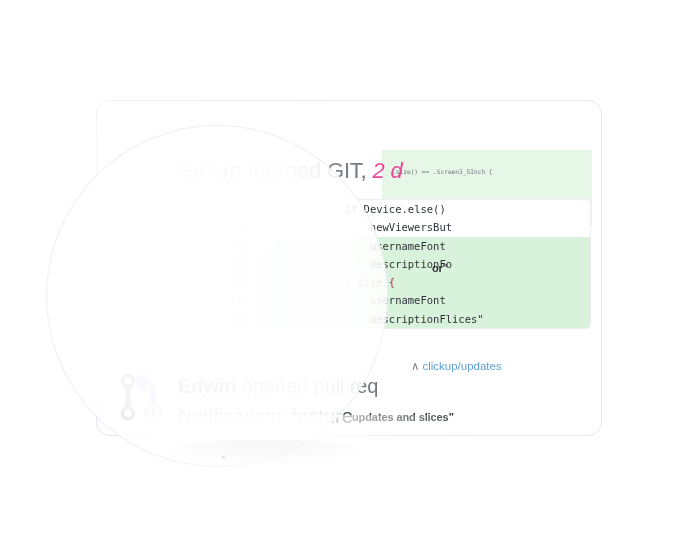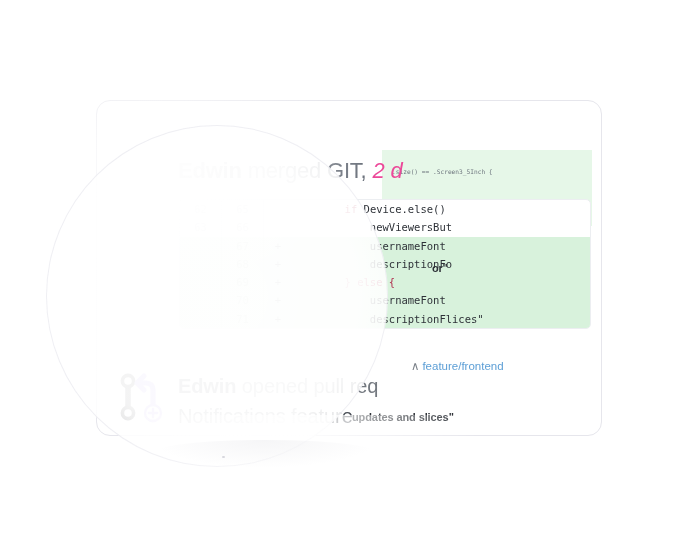--- a/index.html
+++ b/index.html
@@ -381,21 +381,21 @@
         <path d="M28 8 L21 15 L28 22" fill="none" stroke="#9b7bf0" stroke-width="5.2" stroke-linecap="round" stroke-linejoin="round"></path>
 
         <circle cx="37" cy="45" r="8" fill="#ffffff" stroke="#9b7bf0" stroke-width="2.3"></circle>
         <line x1="37" y1="40.8" x2="37" y2="49.2" stroke="#9b7bf0" stroke-width="2.3" stroke-linecap="round"></line>
         <line x1="32.8" y1="45" x2="41.2" y2="45" stroke="#9b7bf0" stroke-width="2.3" stroke-linecap="round"></line>
       </svg>
     </div>
 
     <div class="pr-title"><span class="who">Edwin</span><span> opened pull req</span></div>
 
-    <div class="repo-link"><span class="caret">∧</span><span>feature/frontend</span></div>
+    <div class="repo-link"><span class="caret">∧</span><span>clickup/updates</span></div>
 
     <div class="pr-sub">Notifications feature</div>
 
     <div class="pr-sub-small">updates and slices"</div>
 
   </div>
 
   <div class="veil-tl"></div>
   <div class="spotlight"></div>
   <div class="spotlight-ring"></div>

